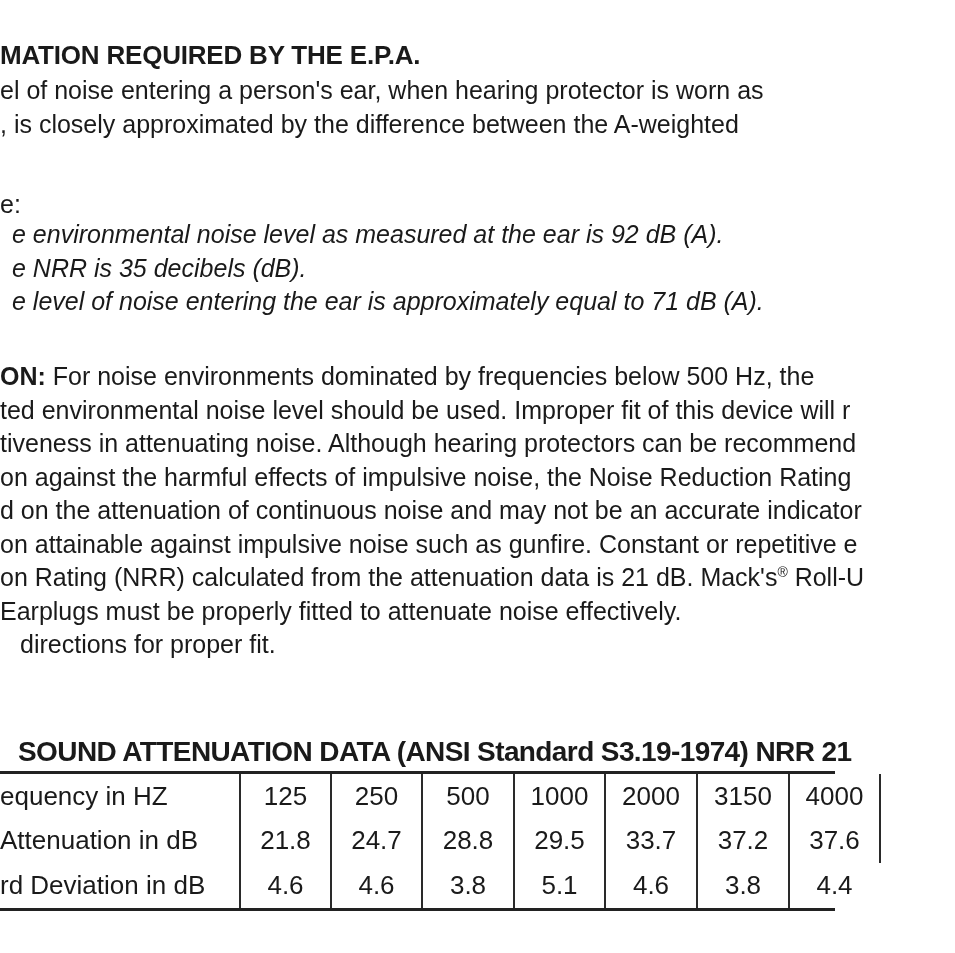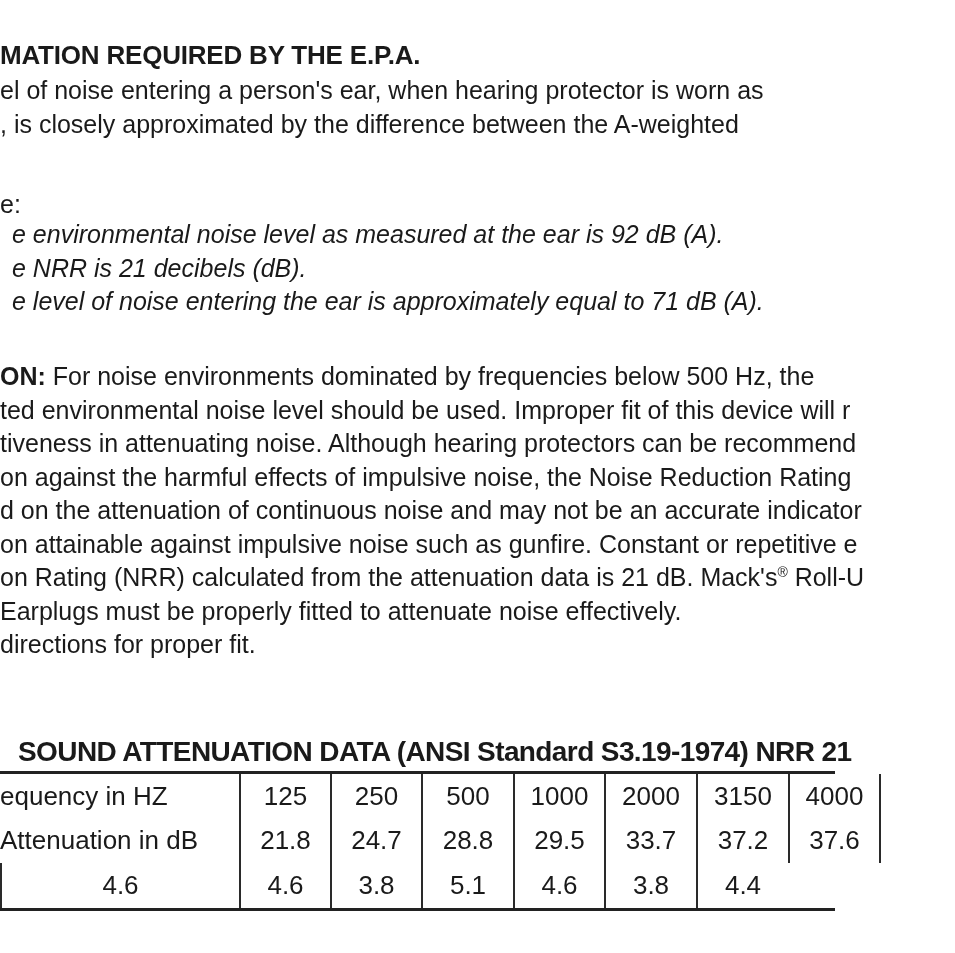--- a/index.html
+++ b/index.html
@@ -20,21 +20,21 @@
   }
   .h1 {
     font-weight: bold;
     font-size: 26px;
     line-height: 33.5px;
     white-space: nowrap;
     letter-spacing: -0.2px;
   }
   .italic { font-style: italic; margin-left: 12px; }
   .bold { font-weight: bold; }
-  .indent { padding-left: 0; }
+  .indent { padding-left: 20px; }
   .sup {
     font-size: 14px;
     vertical-align: super;
     line-height: 0;
   }
   .table-title {
     font-weight: bold;
     font-size: 28px;
     line-height: 33.5px;
     white-space: nowrap;
@@ -69,21 +69,21 @@
 
 <div class="abs" style="top:74px">
   <div class="line">el of noise entering a person's ear, when hearing protector is worn as</div>
   <div class="line">, is closely approximated by the difference between the A-weighted</div>
 </div>
 
 <div class="abs line" style="top:188px">e:</div>
 
 <div class="abs" style="top:218px">
   <div class="line italic">e environmental noise level as measured at the ear is 92 dB (A).</div>
-  <div class="line italic">e NRR is 21 decibels (dB).</div>
+  <div class="line italic">e NRR is 35 decibels (dB).</div>
   <div class="line italic">e level of noise entering the ear is approximately equal to 71 dB (A).</div>
 </div>
 
 <div class="abs" style="top:360px">
   <div class="line">
     <span class="bold">ON:</span><span> For noise environments dominated by frequencies below 500 Hz, the</span>
   </div>
   <div class="line">ted environmental noise level should be used. Improper fit of this device will r</div>
   <div class="line">tiveness in attenuating noise. Although hearing protectors can be recommend</div>
   <div class="line">on against the harmful effects of impulsive noise, the Noise Reduction Rating</div>
@@ -113,20 +113,21 @@
   <div class="cell lbl">Attenuation in dB</div>
   <div class="cell val bl">21.8</div>
   <div class="cell val bl">24.7</div>
   <div class="cell val bl">28.8</div>
   <div class="cell val bl">29.5</div>
   <div class="cell val bl">33.7</div>
   <div class="cell val bl">37.2</div>
   <div class="cell val bl">37.6</div>
   <div class="cell val bl">42.7</div>
 
+  <div class="cell lbl">rd Deviation in dB</div>
   <div class="cell val bl">4.6</div>
   <div class="cell val bl">4.6</div>
   <div class="cell val bl">3.8</div>
   <div class="cell val bl">5.1</div>
   <div class="cell val bl">4.6</div>
   <div class="cell val bl">3.8</div>
   <div class="cell val bl">4.4</div>
 </div>
 
 </body></html>

